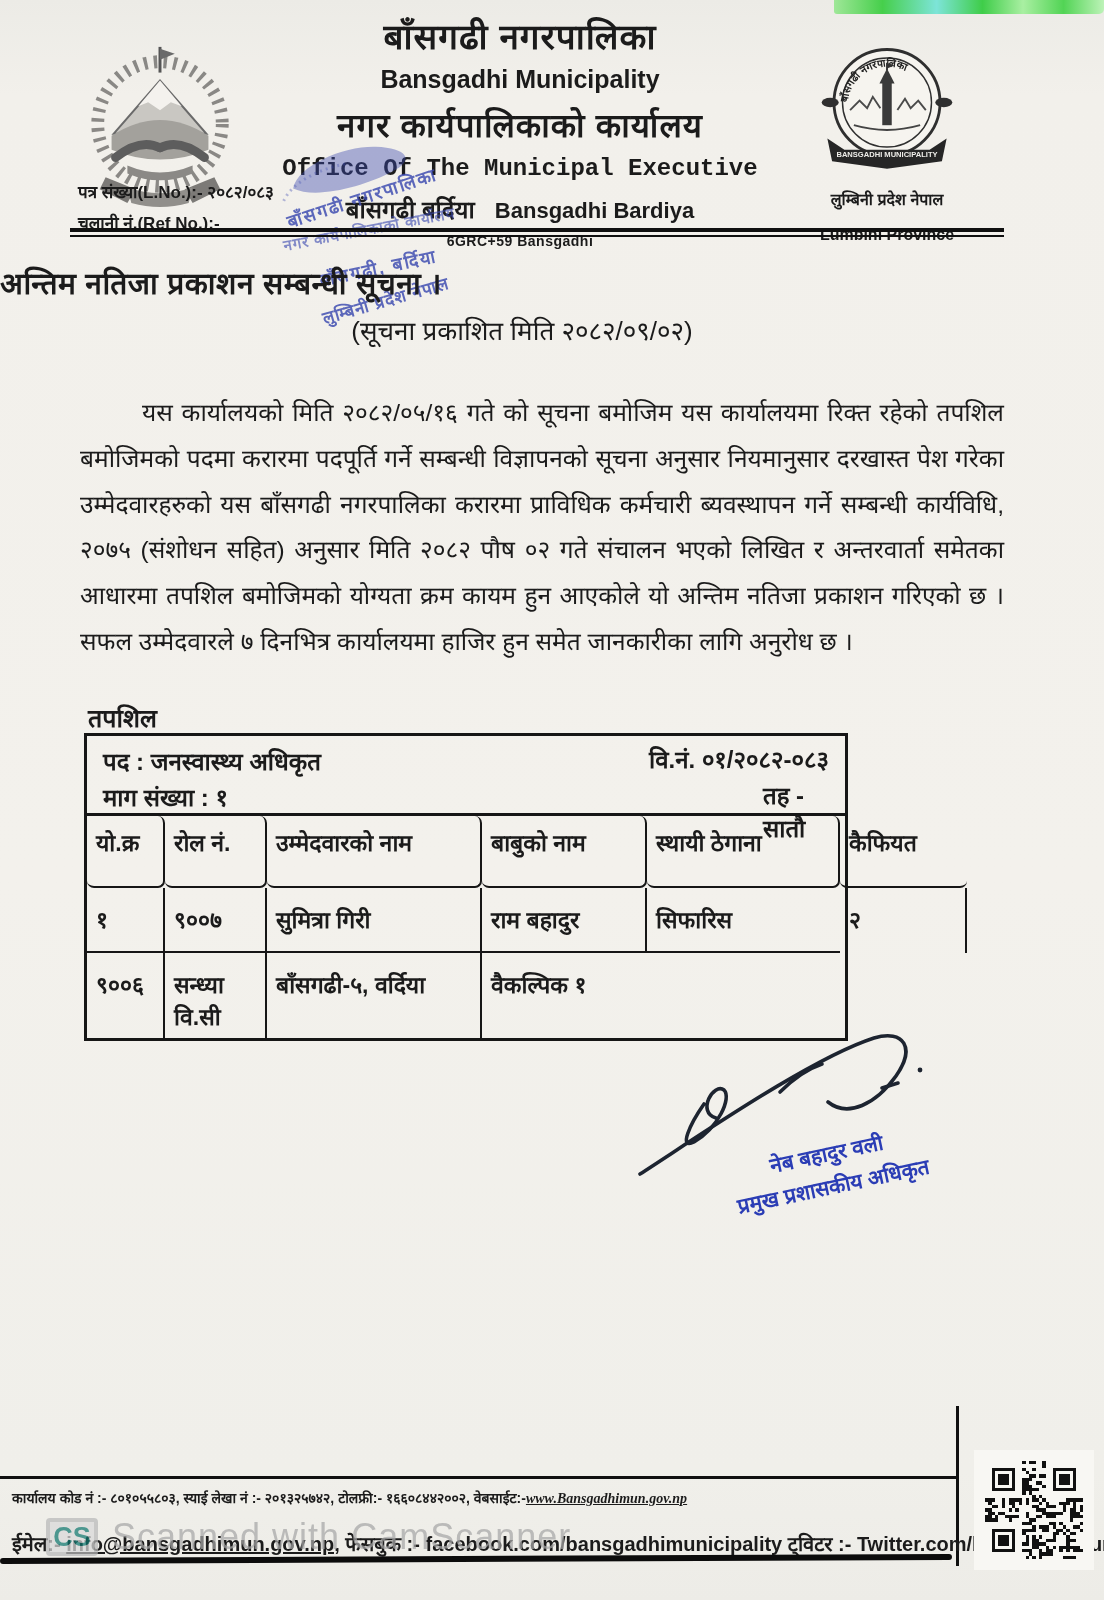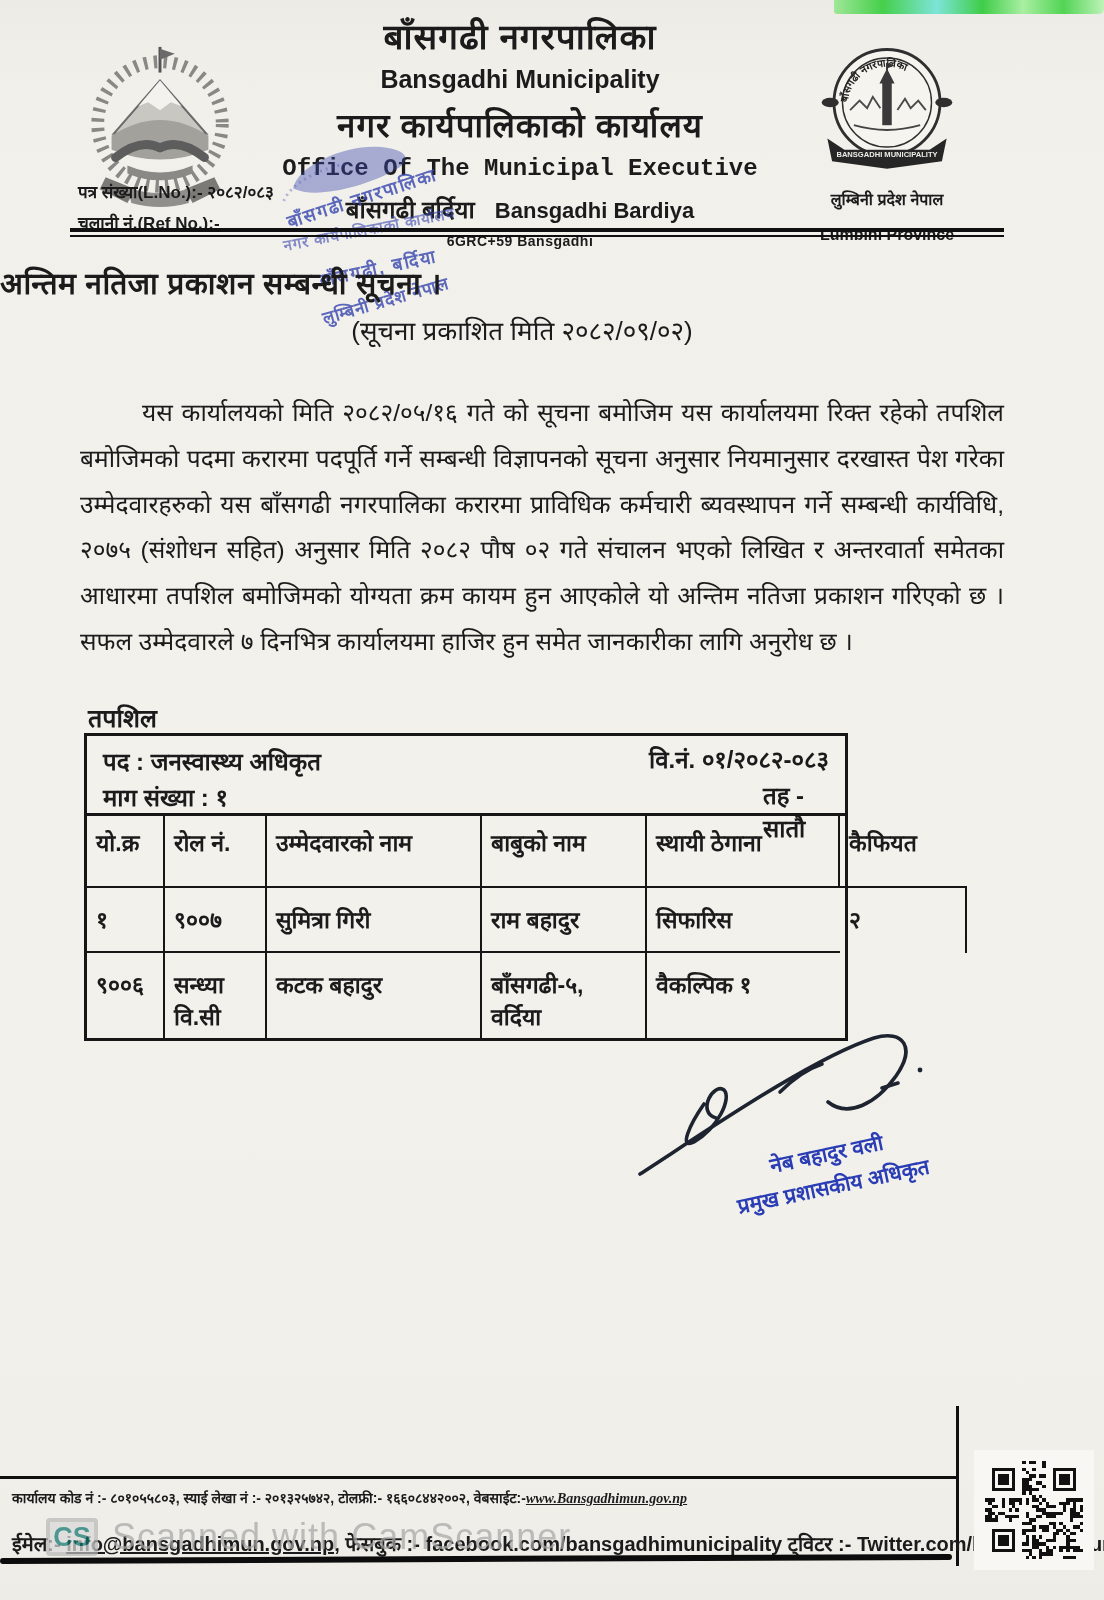--- a/index.html
+++ b/index.html
@@ -56,21 +56,21 @@
   
   .tbl{ left:84px; top:733px; width:764px; }
   .info{ position:relative; height:80px; border:3px solid #161616; border-bottom:none; font-size:24px; font-weight:600; }
   .info .p1{ position:absolute; left:16px; top:8px; }
   .info .p2{ position:absolute; left:562px; top:6px; }
   .info .p3{ position:absolute; left:16px; top:44px; }
   .info .p4{ position:absolute; left:676px; top:42px; }
   .grid{ display:grid; grid-template-columns:78px 102px 215px 165px 193px 127px; border:3px solid #161616; }
   .cell{ border-right:2px solid #161616; border-bottom:2px solid #161616; padding:10px 9px 6px; font-size:23px; font-weight:600; }
   .cell.lastc{ border-right:none; }
-  .cell.head{ min-height:72px; }
+  .cell.head{ min-height:72px;border-radius:7px; }
   .cell.row{ min-height:65px; padding-top:15px; }
   .cell.lastr{ border-bottom:none; }
 
   
   .sig{ left:632px; top:1018px; }
   .sig-stamp{ left:700px; top:1138px; transform:rotate(-12deg); color:#2b3db5; font-weight:600;
               text-align:center; width:260px; line-height:1.55; font-size:21px; }
 
   
   .f-top{ left:0; top:1476px; width:958px; height:3px; background:#101010; }
@@ -191,21 +191,20 @@
 
       <div class="cell row">१</div>
       <div class="cell row">९००७</div>
       <div class="cell row">सुमित्रा गिरी</div>
       <div class="cell row">राम बहादुर</div>
       <div class="cell row lastc">सिफारिस</div>
 
       <div class="cell row lastr">२</div>
       <div class="cell row lastr">९००६</div>
       <div class="cell row lastr">सन्ध्या वि.सी</div>
-      <div class="cell row lastr">कटक बहादुर</div>
       <div class="cell row lastr">बाँसगढी-५, वर्दिया</div>
       <div class="cell row lastr lastc">वैकल्पिक १</div>
     </div>
   </div>
 
   <div class="abs sig">
     <svg width="310" height="165" viewBox="0 0 310 165">
       <g fill="none" stroke="#1d2430" stroke-width="3.6" stroke-linecap="round">
         <path d="M8 156 C70 116 180 40 242 20 C272 11 284 30 264 58 C244 86 216 100 196 84"></path>
         <path d="M72 86 C58 106 46 132 62 124 C86 110 100 80 92 72 C82 64 64 94 84 100"></path>

